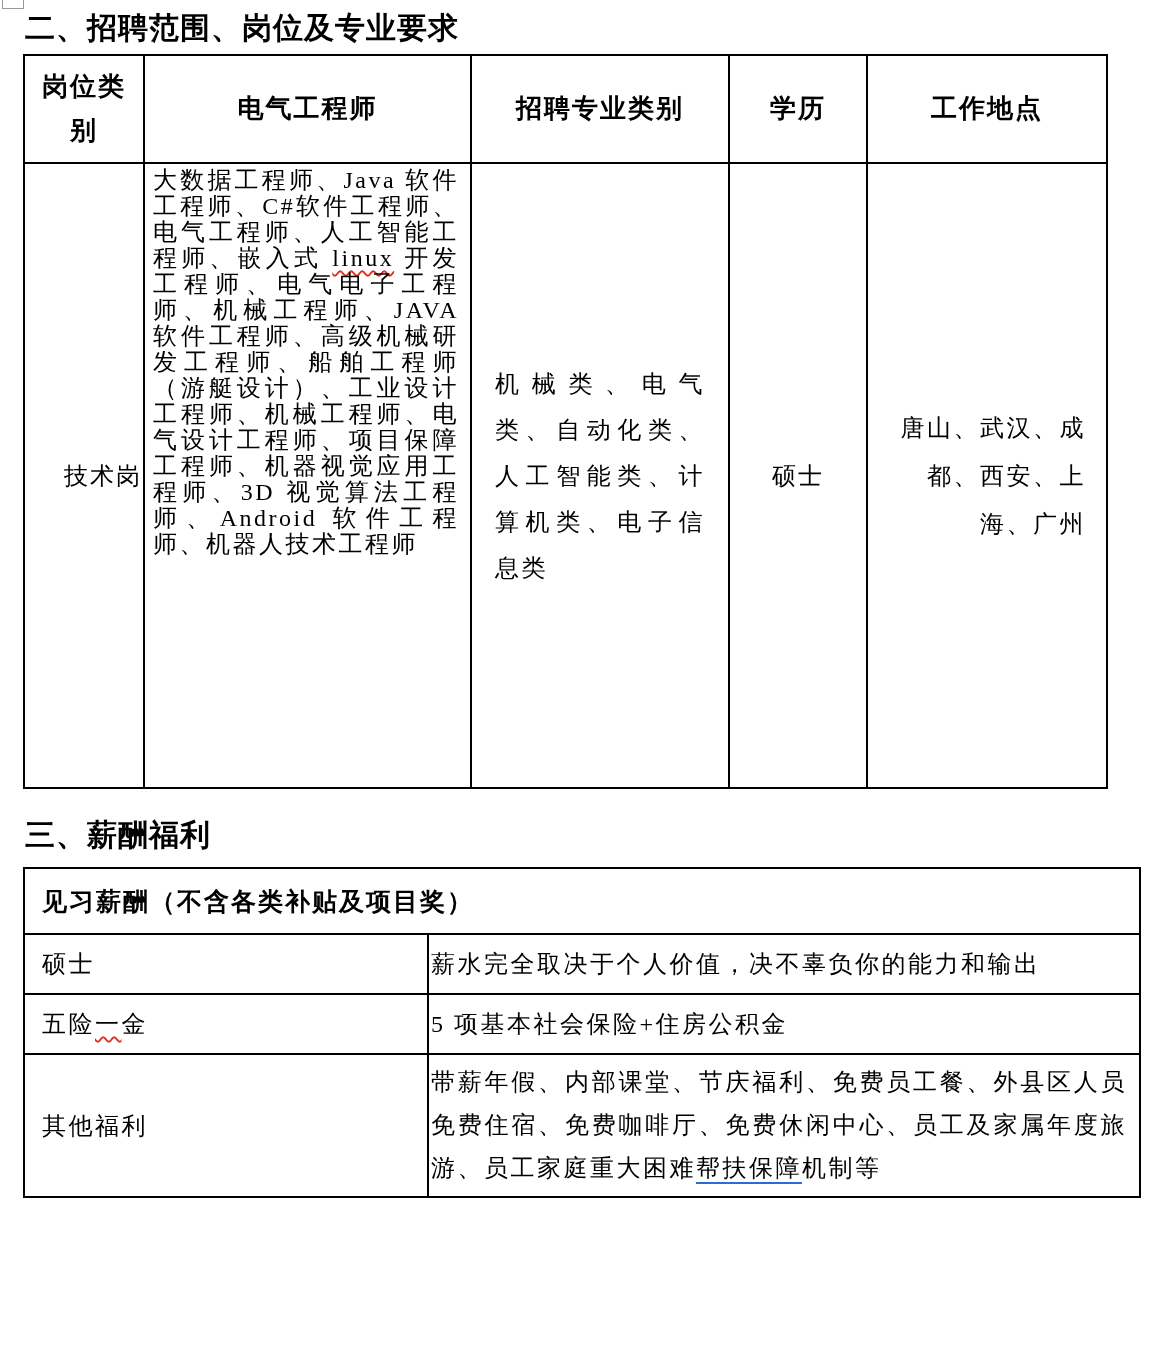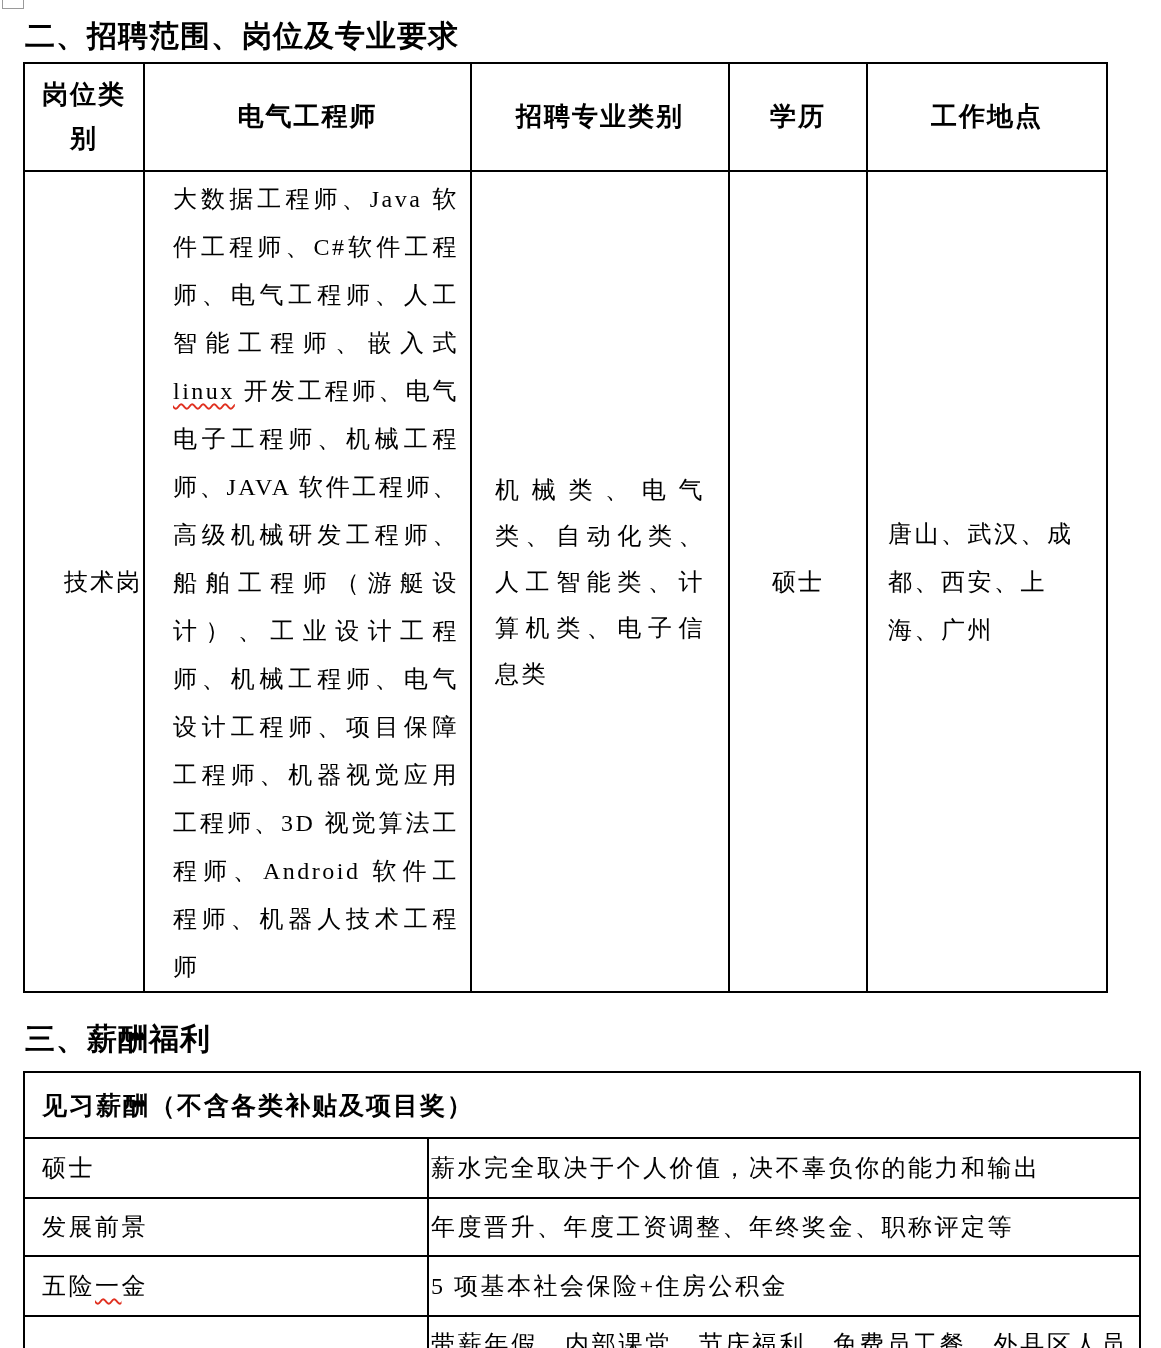--- a/index.html
+++ b/index.html
@@ -19,21 +19,21 @@
     border: 1px solid #9a9a9a;
     background: #ffffff;
   }
   .sec-title {
     font-size: 30px;
     font-weight: bold;
     letter-spacing: 1px;
     line-height: 40px;
     margin: 0 0 0 25px;
   }
-  #title-recruitment { padding-top: 16px; }
+  #title-recruitment { padding-top: 8px; }
   #title-benefits { margin-top: 26px; }
 
   table {
     border-collapse: collapse;
     table-layout: fixed;
     margin-left: 23px;
   }
   td, th { border: 2px solid #000000; overflow: hidden; }
 
   
@@ -50,33 +50,33 @@
   }
   #positions-table td {
     height: 625px;
     font-size: 24px;
     vertical-align: middle;
   }
   .cell-category { text-align: right; letter-spacing: 2px; }
   .cell-direction {
     vertical-align: top !important;
     text-align: justify;
-    padding: 3px 11px 0 28px;
-    line-height: 48px;
+    padding: 3px 11px 0 8px;
+    line-height: 26px;
     letter-spacing: 2.5px;
   }
   .cell-majors {
     text-align: justify;
     padding: 0 23px;
     line-height: 46px;
     letter-spacing: 2.5px;
   }
   .cell-degree { text-align: center; letter-spacing: 2px; }
   .cell-location {
-    text-align: left;
+    text-align: right;
     padding: 0 20px;
     line-height: 48px;
     letter-spacing: 2.5px;
     margin-top: 16px;
   }
 
   
   #benefits-table { margin-top: 12px; width: 1116px; }
   #benefits-table td {
     font-size: 24px;
@@ -156,24 +156,20 @@
       <col style="width:712px">
   </colgroup>
   <tbody>
     <tr class="bold-row row-h66">
       <td class="lbl" colspan="2">见习薪酬（不含各类补贴及项目奖）</td>
     </tr>
     <tr class="row-h60">
       <td class="lbl">硕士</td>
       <td class="val">薪水完全取决于个人价值，决不辜负你的能力和输出</td>
     </tr>
-    <tr class="row-h58">
-      <td class="lbl">发展前景</td>
-      <td class="val">年度晋升、年度工资调整、年终奖金、职称评定等</td>
-    </tr>
     <tr class="row-h63">
       <td class="lbl">
         <span>五险</span><span class="spellcheck">一</span><span>金</span>
       </td>
       <td class="val">5 项基本社会保险+住房公积金</td>
     </tr>
     <tr class="row-h142">
       <td class="lbl">其他福利</td>
       <td class="val">
         <span>带薪年假、内部课堂、节庆福利、免费员工餐、外县区人员免费住宿、免费咖啡厅、免费休闲中心、员工及家属年度旅游、员工家庭重大困难</span><span class="grammar-underline">帮扶保障</span><span>机制等</span>

